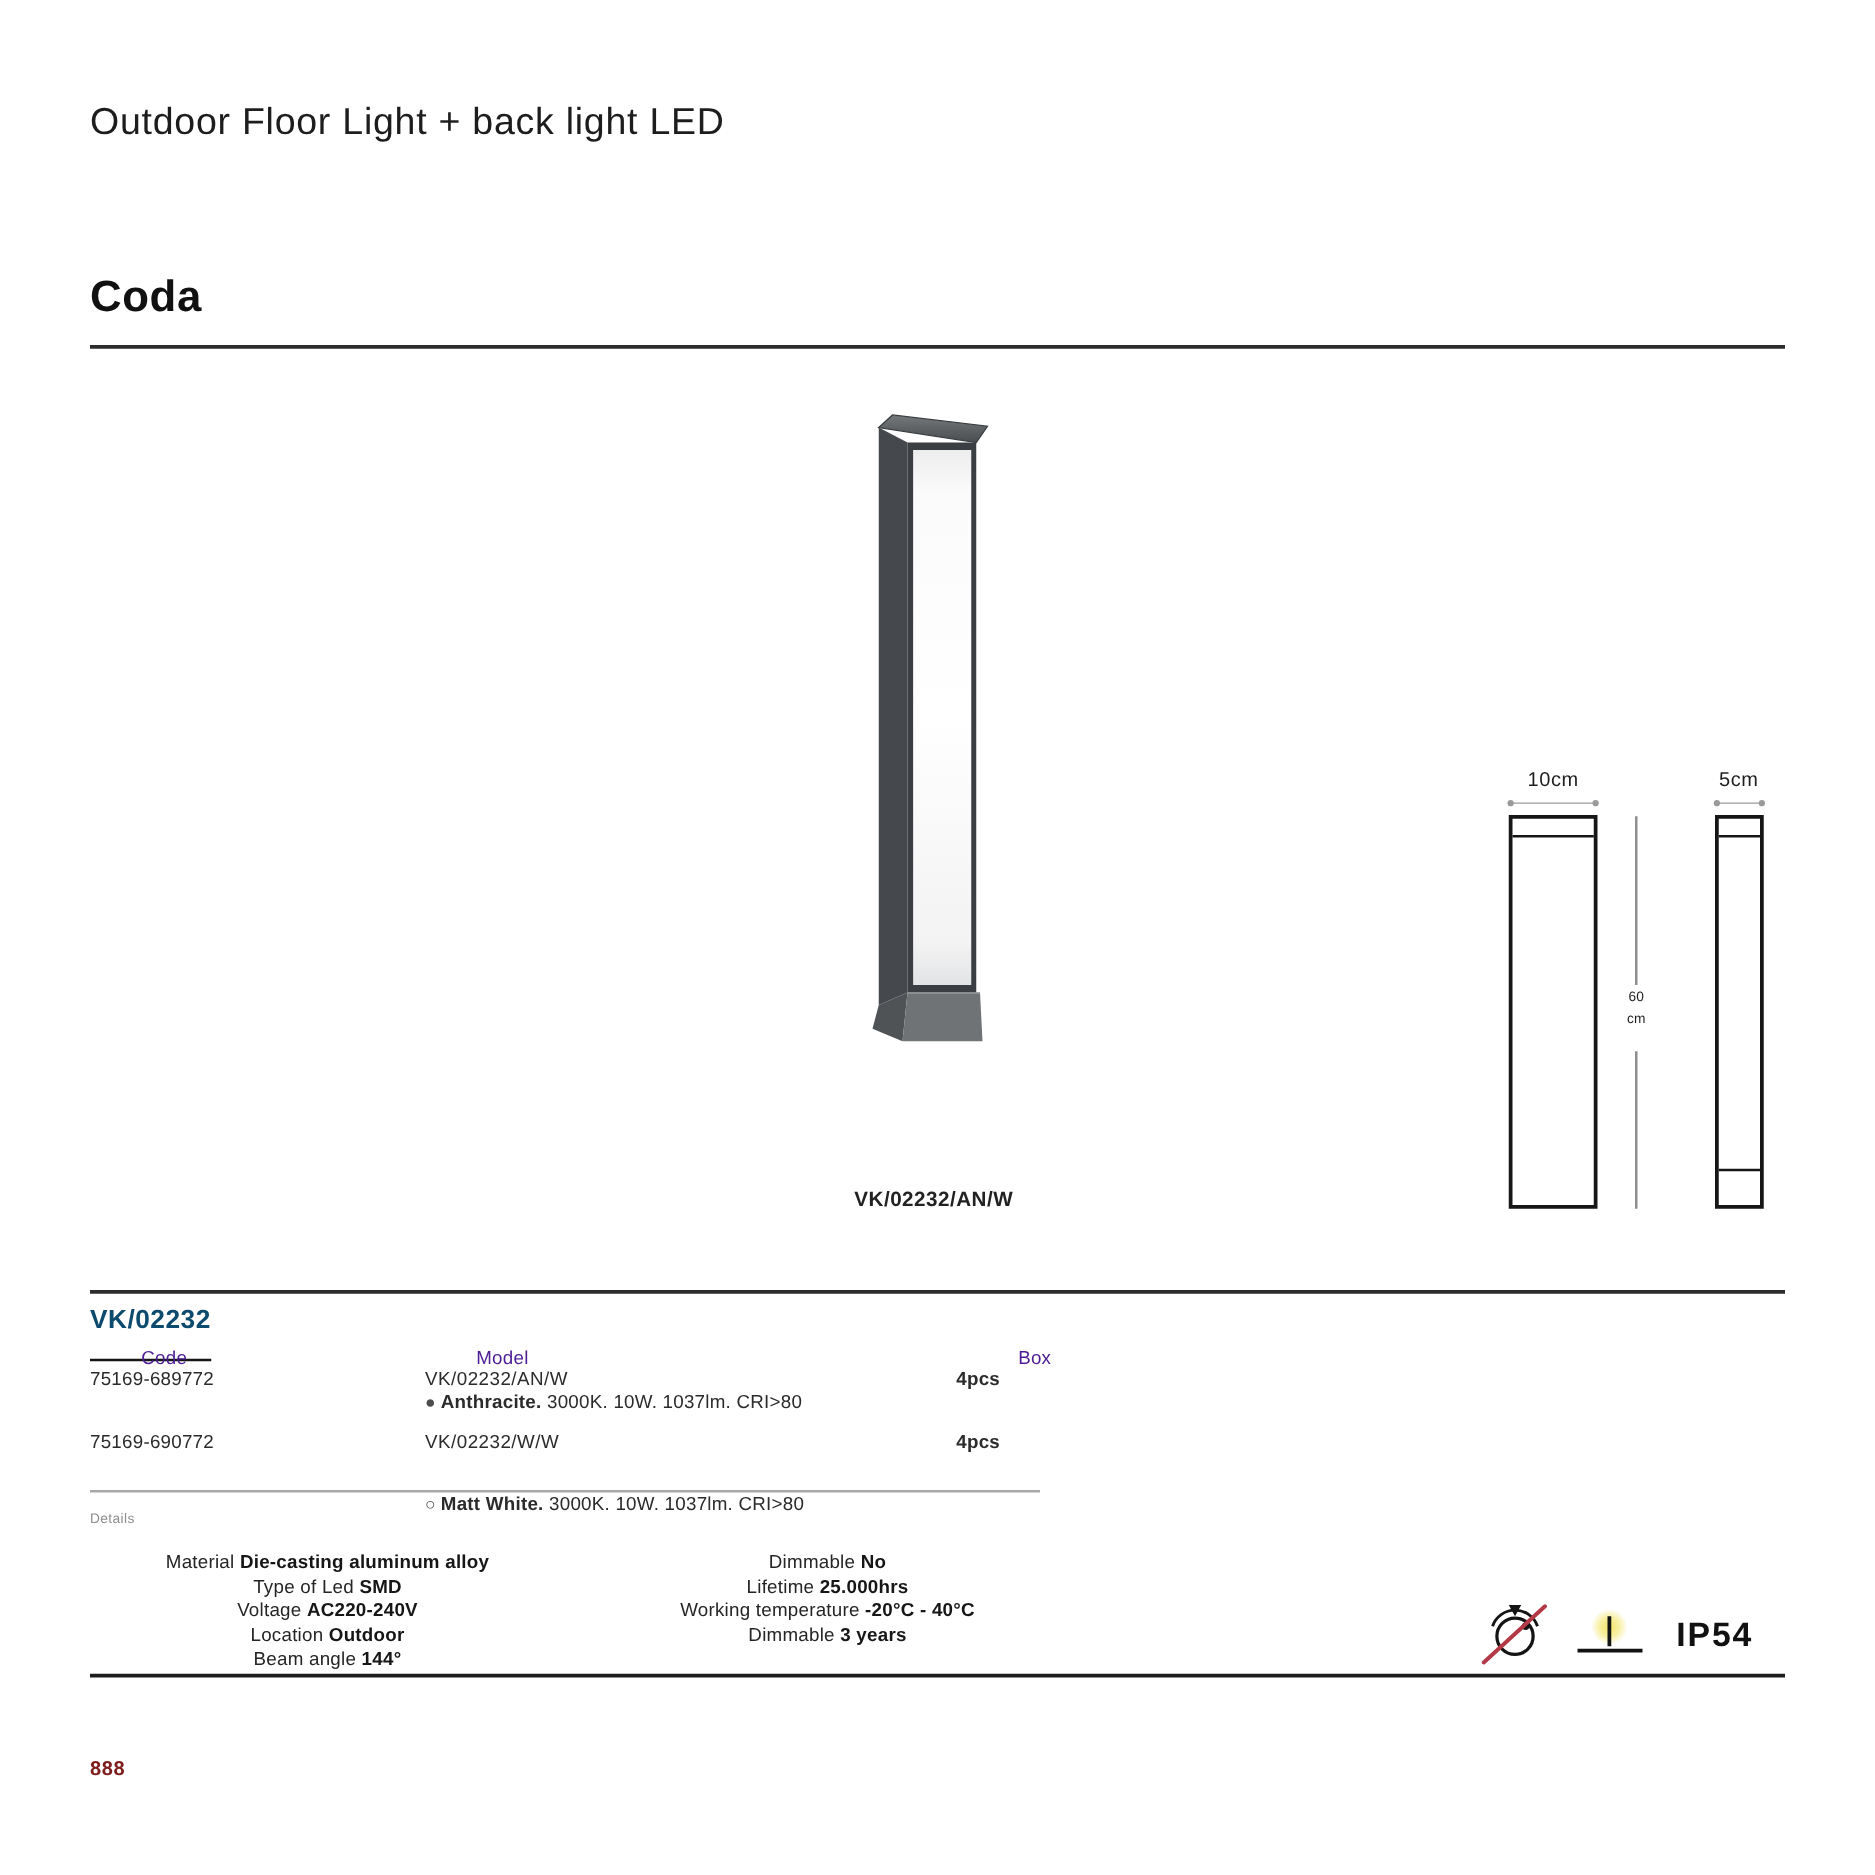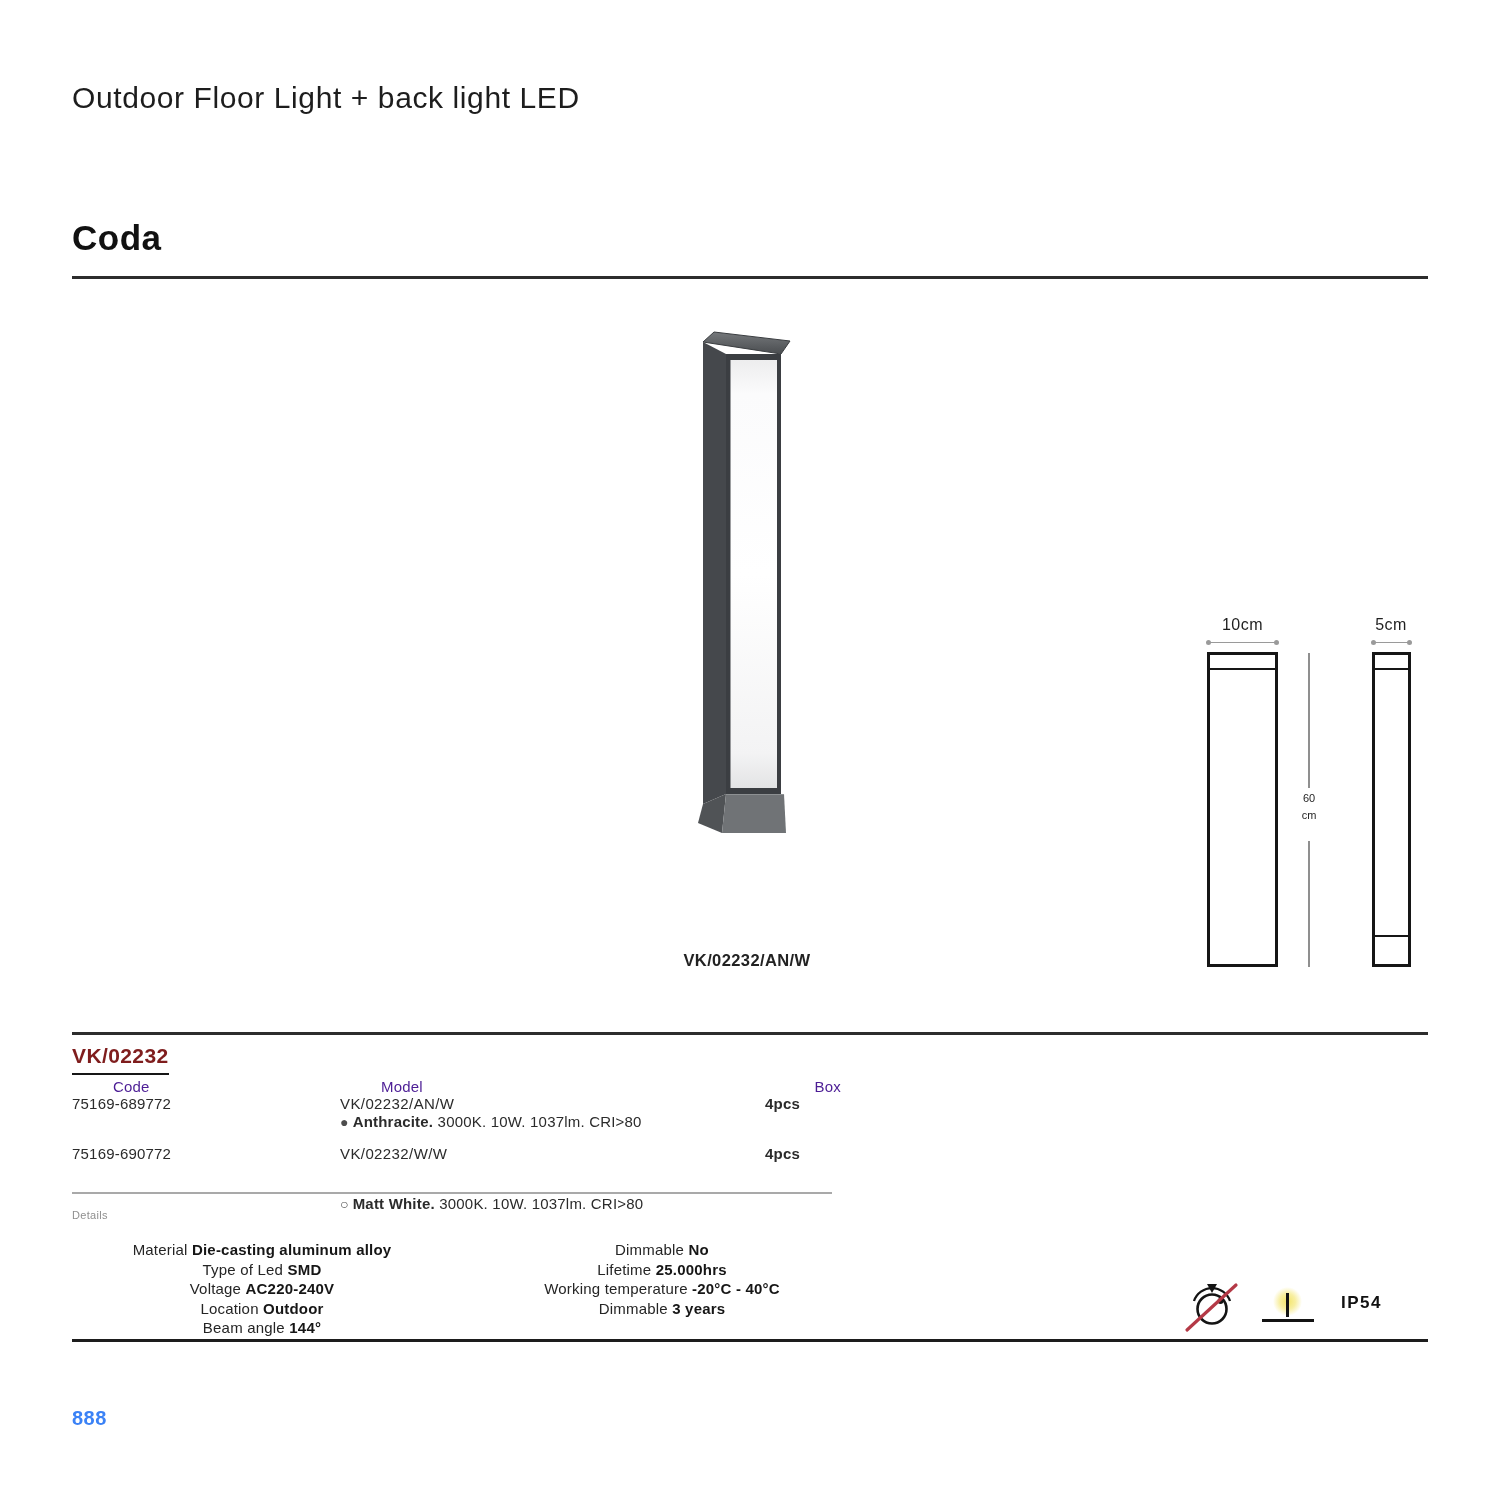--- a/index.html
+++ b/index.html
@@ -40,21 +40,21 @@
   .dim-capline{position:absolute;left:0;right:0;top:13px;height:0;border-top:2px solid #161616;}
   .dim-baseline{position:absolute;left:0;right:0;bottom:27px;height:0;border-bottom:2px solid #161616;}
   .dim-vline{width:2px;background:#8f8f8f;left:1308px;}
   .dim-vline-top{top:653px;height:135px;}
   .dim-vline-bottom{top:841px;height:126px;}
   .dim-height-label{left:1283px;top:790px;width:52px;text-align:center;
     font-size:11px;line-height:17px;color:#1f1f1f;}
 
   
   .group-code{left:72px;top:1044px;font-size:21px;font-weight:700;letter-spacing:0.4px;
-    border-bottom:2.5px solid #161616;padding-bottom:5px;color:#7f1d1d;}
+    border-bottom:2.5px solid #161616;padding-bottom:19px;color:#0c4a6e;}
   .tbl{font-size:15px;color:#2b2b2b;letter-spacing:0.2px;}
   .col-code{left:72px;width:260px;}
   .col-model{left:340px;width:370px;}
   .col-box{left:688px;width:112px;text-align:right;}
   .row-head{top:1078px;color:#4c1d95;margin-left:41px;}
   .r1-main{top:1095px;}
   .r1-spec{top:1113px;}
   .r2-main{top:1145px;}
   .r2-spec{top:1163px;margin-top:32px;}
   .model-val{letter-spacing:0.4px;}
@@ -71,23 +71,23 @@
   .details-col-right{left:462px;top:1240px;width:400px;}
   .details-col b{font-weight:700;color:#161616;}
 
   
   .dimmer-icon-box{left:1184px;top:1276px;width:56px;height:58px;}
   .ground-icon-box{left:1262px;top:1289px;width:52px;height:33px;}
   .ground-glow{position:absolute;left:11px;top:-2px;width:29px;height:29px;
     background:radial-gradient(closest-side,#f3e468 0%,#f8efa3 55%,rgba(255,255,255,0) 100%);}
   .ground-stem{position:absolute;left:24px;top:4px;width:3px;height:24px;background:#131313;}
   .ground-line{position:absolute;left:0;bottom:0;width:52px;height:3px;background:#131313;}
-  .ip-rating{left:1341px;top:1293px;font-size:17px;font-weight:700;letter-spacing:1.5px;color:#111;}
+  .ip-rating{left:1341px;top:1293px;font-size:27px;font-weight:700;letter-spacing:1.5px;color:#111;}
 
-  .page-number{left:72px;top:1407px;font-size:20px;font-weight:700;letter-spacing:0.5px;color:#3b82f6;}
+  .page-number{left:72px;top:1407px;font-size:16px;font-weight:700;letter-spacing:0.5px;color:#7f1d1d;}
 </style>
 </head>
 <body>
 
 <div class="abs category-title">Outdoor Floor Light + back light LED</div>
 <div class="abs product-title">Coda</div>
 <div class="abs rule rule-top"></div>
 
 <svg class="abs figure-svg" width="95" height="507" viewBox="0 0 95 507" xmlns="http://www.w3.org/2000/svg">
   <defs>

